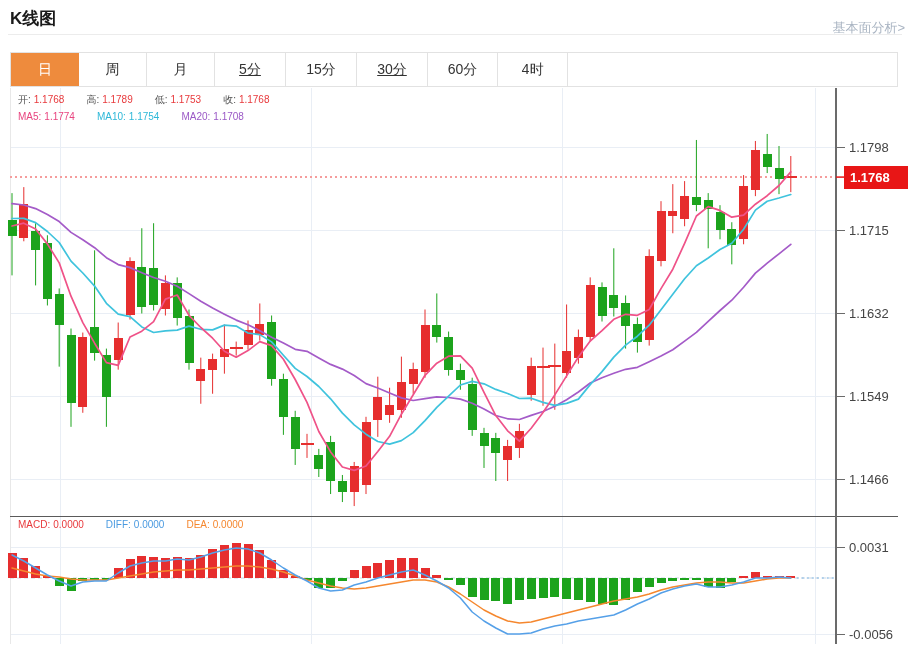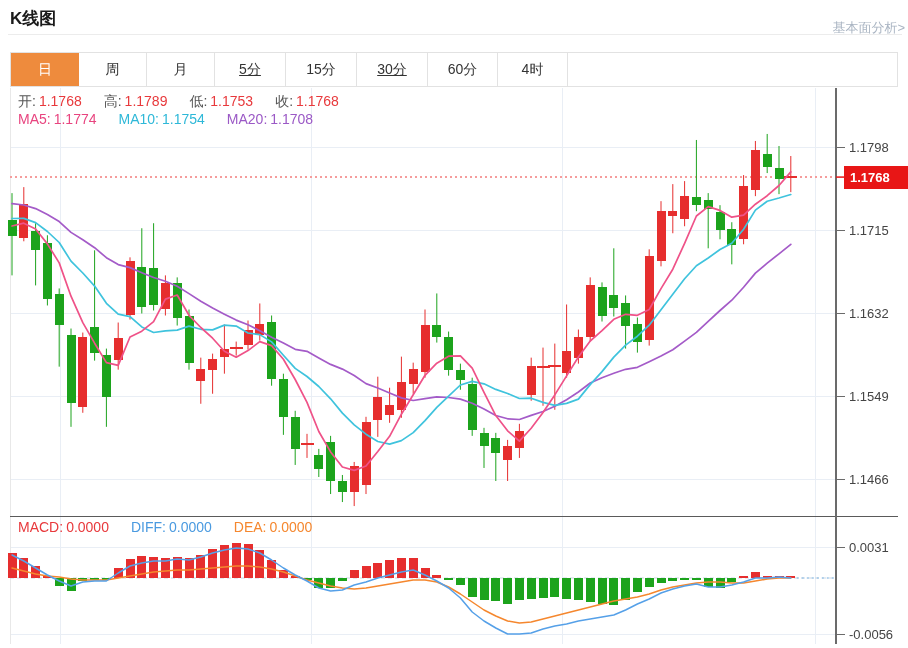--- a/index.html
+++ b/index.html
@@ -7,21 +7,21 @@
         font-family:"Liberation Sans","DejaVu Sans",sans-serif;}
   .page-title{position:absolute;left:10px;top:7px;font-size:17px;font-weight:bold;color:#1a1a1a;}
   .fund-link{position:absolute;right:3px;top:19px;font-size:13px;color:#a9b4c2;cursor:pointer;}
   .title-divider{position:absolute;left:8px;top:34px;width:894px;height:1px;background:#ececec;}
   .tabbar{position:absolute;left:10px;top:52px;width:888px;height:35px;border:1px solid #e2e2e2;
           box-sizing:border-box;display:flex;background:#fff;}
   .tab{border-right:1px solid #e2e2e2;display:flex;align-items:center;justify-content:center;
        font-size:14px;color:#333;cursor:pointer;box-sizing:border-box;}
   .tab.sel{background:#ee8b3d;color:#fff;border-right:none;}
   .tab-filler{flex:1;}
-  .legend{position:absolute;font-size:14px;white-space:nowrap;z-index:3;}
+  .legend{position:absolute;font-size:10px;white-space:nowrap;z-index:3;}
   .legend span{margin-right:3px;}
   .legend .gap{margin-right:22px;}
   #chart-svg{position:absolute;left:0;top:88px;}
   svg text{font-family:"Liberation Sans","DejaVu Sans",sans-serif;}
 </style>
 </head>
 <body>
 
 <div class="page">
   <div class="page-title">K线图</div>
@@ -29,21 +29,21 @@
   <div class="title-divider"></div>
 
   <div class="tabbar">
       <div class="tab sel" style="width: 68px;">日</div>
       <div class="tab" style="width: 68px;">周</div>
       <div class="tab" style="width: 68px;">月</div>
       <div class="tab" style="width: 71px; text-decoration: underline;">5分</div>
       <div class="tab" style="width: 71px;">15分</div>
       <div class="tab" style="width: 71px; text-decoration: underline;">30分</div>
       <div class="tab" style="width: 70px;">60分</div>
-      <div class="tab" style="width: 70px;">4时</div>
+      <div class="tab" style="width: 70px; font-family: Liberation Mono, monospace;">4时</div>
       <div class="tab-filler"></div>
     </div>
 
   <div class="legend" id="legend-ohlc" style="left:18px;top:93px;"><span style="color: rgb(85, 85, 85);">开:</span><span class="gap" style="color: rgb(232, 57, 60);">1.1768</span><span style="color: rgb(85, 85, 85);">高:</span><span class="gap" style="color: rgb(232, 57, 60);">1.1789</span><span style="color: rgb(85, 85, 85);">低:</span><span class="gap" style="color: rgb(232, 57, 60);">1.1753</span><span style="color: rgb(85, 85, 85);">收:</span><span class="gap" style="color: rgb(232, 57, 60);">1.1768</span></div>
   <div class="legend" id="legend-ma" style="left:18px;top:111px;"><span style="color: rgb(232, 68, 127);">MA5:</span><span class="gap" style="color: rgb(232, 68, 127);">1.1774</span><span style="color: rgb(46, 184, 216);">MA10:</span><span class="gap" style="color: rgb(46, 184, 216);">1.1754</span><span style="color: rgb(155, 89, 198);">MA20:</span><span class="gap" style="color: rgb(155, 89, 198);">1.1708</span></div>
   <div class="legend" id="legend-macd" style="left:18px;top:519px;"><span style="color: rgb(232, 57, 60);">MACD:</span><span class="gap" style="color: rgb(232, 57, 60);">0.0000</span><span style="color: rgb(74, 154, 224);">DIFF:</span><span class="gap" style="color: rgb(74, 154, 224);">0.0000</span><span style="color: rgb(245, 135, 46);">DEA:</span><span class="gap" style="color: rgb(245, 135, 46);">0.0000</span></div>
 
   <svg id="chart-svg" width="908" height="560">
       <line x1="10" y1="59" x2="836" y2="59" stroke="#e9eef5" stroke-width="1" shape-rendering="crispEdges"></line>
       <line x1="10" y1="142.24899999999974" x2="836" y2="142.24899999999974" stroke="#e9eef5" stroke-width="1" shape-rendering="crispEdges"></line>

